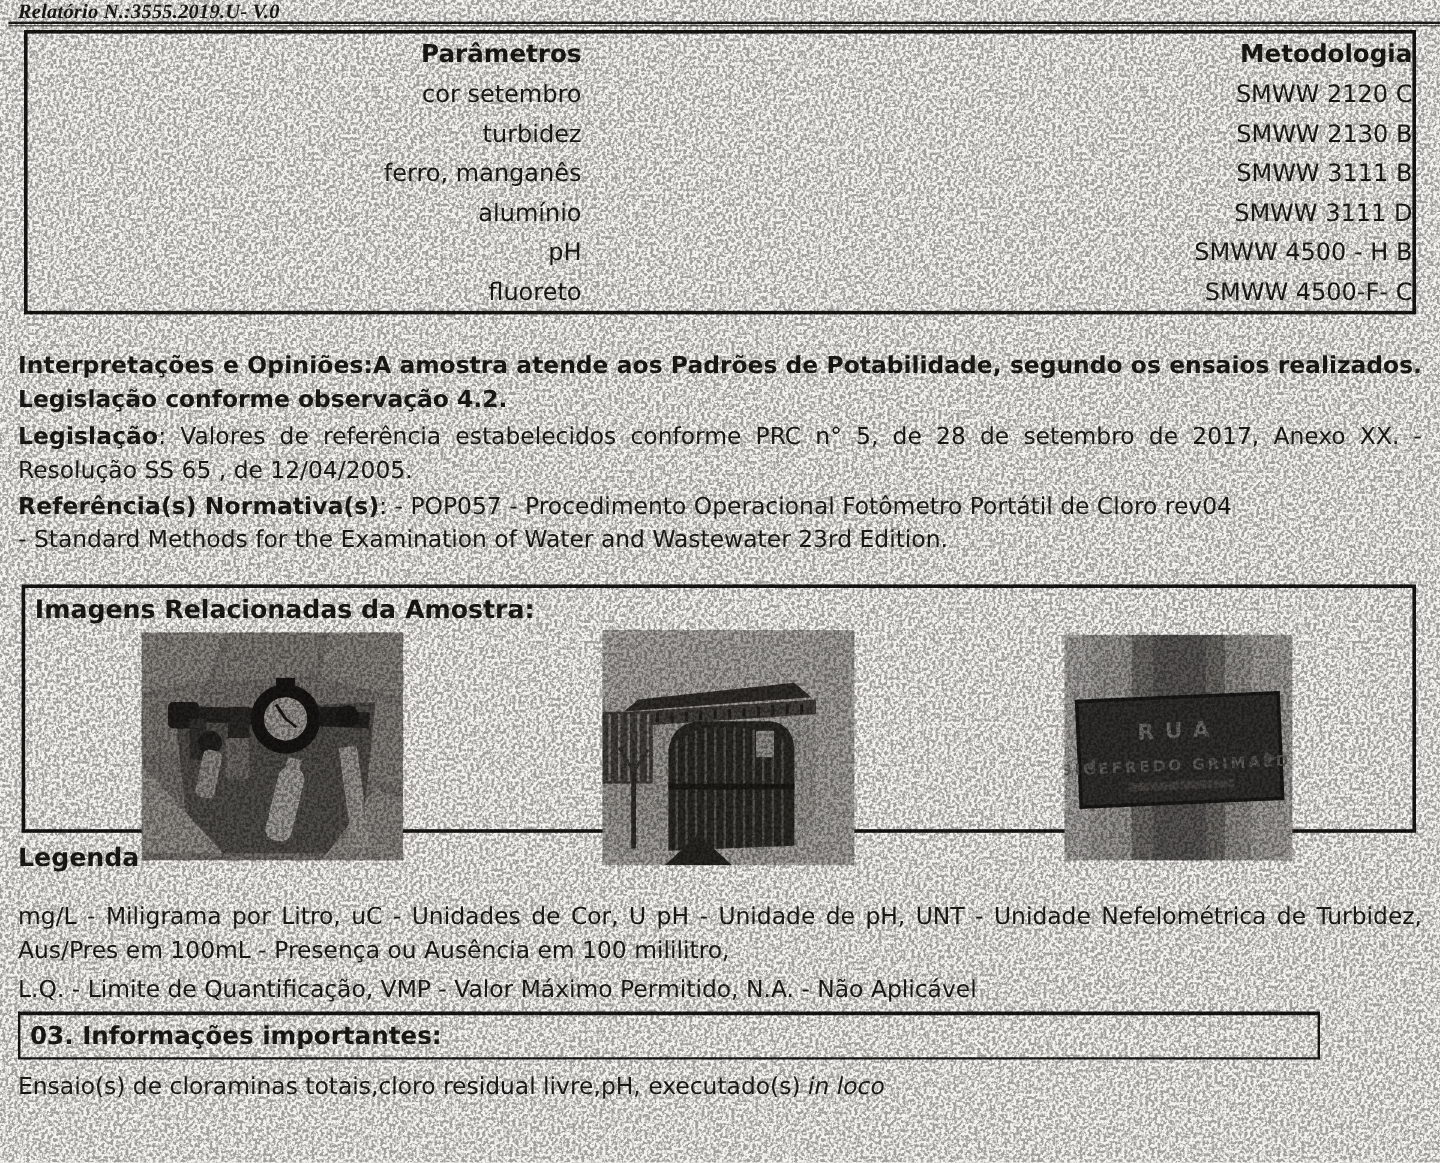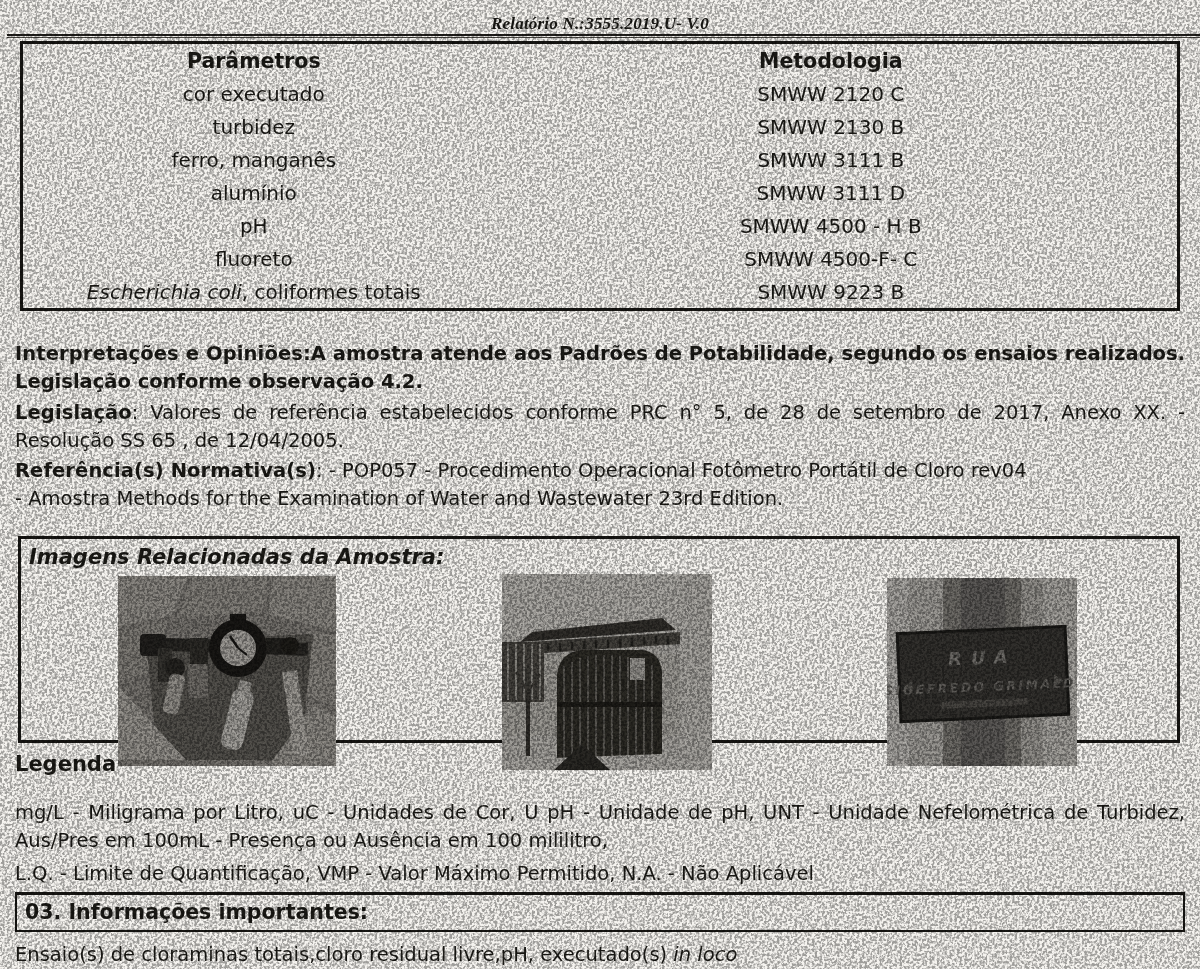--- a/index.html
+++ b/index.html
@@ -6,66 +6,66 @@
   html,body { width:1200px; height:969px; overflow:hidden; }
   body {
     background:#f5f3ef;
     color:#1c1b17;
     font-family:"DejaVu Sans", sans-serif;
     position:relative;
   }
   .page { padding:0 15px; position:relative; }
 
   
-  .page-header { text-align:center; padding-top:14px; height:34px; }
+  .page-header { text-align:left; padding-top:0; height:18px; }
   .report-no {
     font-family:"Liberation Serif", serif;
     font-style:italic; font-weight:bold;
     font-size:17px; letter-spacing:0.2px;
   }
   .header-rule { height:4px; border-top:2px solid #211f1c; border-bottom:1px solid #4a4843; margin:0 -15px 0 -8px; }
 
   
   .methods-box { border:3px solid #181714; width:1160px; margin:3px 0 0 5px; }
   table.methods { width:100%; border-collapse:collapse; }
   table.methods th, table.methods td {
-    text-align:center; height:33px; font-size:20px; vertical-align:middle;
+    text-align:right; height:33px; font-size:20px; vertical-align:middle;
   }
   table.methods th { font-size:20.5px; font-weight:bold; }
   col.c-param { width:40%; }
   col.c-method { width:60%; }
   .it { font-style:italic; }
 
   
   p.body-par {
     font-size:19.5px; line-height:28px; text-align:justify; width:1170px;
   }
   p.body-par b { letter-spacing:0.1px; }
   .p1 { margin-top:29px;font-weight:bold; }
   .p2 { margin-top:3px; }
   .p3 { margin-top:2px; }
 
   
   .images-box {
     border:3px solid #181714; width:1162px; height:207px;
-    margin:23px 0 0 3px; position:relative;font-style:italic;
+    margin:23px 0 0 3px; position:relative;
   }
   .images-title { font-size:21px; font-weight:bold; padding:6px 0 0 8px; }
   .photo { position:absolute; display:block; }
   .photo svg { display:block; }
 
   
   .legend-title { font-size:21px; font-weight:bold; margin:9px 0 0 0; }
   .legend-par { margin-top:23px; }
   .lq-par { margin-top:5px; }
 
   
   .info-box {
     border:2px solid #181714; border-top-width:3px;
-    width:1170px; margin-top:4px; padding:5px 8px 6px 8px;
+    width:1085px; margin-top:4px; padding:5px 8px 6px 8px;
   }
   .info-title { font-size:20.5px; font-weight:bold; }
   .final-par { margin-top:9px; }
 
   .noise-overlay { position:absolute; left:0; top:0; pointer-events:none; }
 </style>
 </head>
 <body>
 
 <div class="page">
@@ -80,21 +80,21 @@
       <colgroup>
           <col class="c-param">
           <col class="c-method">
         </colgroup>
       <tbody>
           <tr>
         <th>Parâmetros</th>
         <th>Metodologia</th>
       </tr>
       <tr>
-        <td>cor executado</td>
+        <td>cor setembro</td>
         <td>SMWW 2120 C</td>
       </tr>
       <tr>
         <td>turbidez</td>
         <td>SMWW 2130 B</td>
       </tr>
       <tr>
         <td>ferro, manganês</td>
         <td>SMWW 3111 B</td>
       </tr>
@@ -103,34 +103,30 @@
         <td>SMWW 3111 D</td>
       </tr>
       <tr>
         <td>pH</td>
         <td>SMWW 4500 - H B</td>
       </tr>
       <tr>
         <td>fluoreto</td>
         <td>SMWW 4500-F- C</td>
       </tr>
-      <tr>
-        <td><span class="it">Escherichia coli</span><span>, coliformes totais</span></td>
-        <td>SMWW 9223 B</td>
-      </tr>
     </tbody>
       </table>
   </div>
 
   <p class="body-par p1"><b>Interpretações e Opiniões:</b><span>A amostra atende aos Padrões de Potabilidade, segundo os ensaios realizados. Legislação conforme observação 4.2.</span></p>
 
   <p class="body-par p2"><b>Legislação</b><span>: Valores de referência estabelecidos conforme PRC n° 5, de 28 de setembro de 2017, Anexo XX. - Resolução SS 65 , de 12/04/2005.</span></p>
 
   <p class="body-par p3"><b>Referência(s) Normativa(s)</b><span>: - POP057 - Procedimento Operacional Fotômetro Portátil de Cloro rev04</span><br>
-  <span>- Amostra Methods for the Examination of Water and Wastewater 23rd Edition.</span></p>
+  <span>- Standard Methods for the Examination of Water and Wastewater 23rd Edition.</span></p>
 
   <div class="images-box">
     <div class="images-title">Imagens Relacionadas da Amostra:</div>
 
     <span class="photo" style="left:97px; top:37px;">
       <svg width="218" height="190" viewBox="0 0 218 190" xmlns="http://www.w3.org/2000/svg">
         <defs>
           <filter id="n1" x="0" y="0" width="100%" height="100%">
             <feTurbulence type="fractalNoise" baseFrequency="0.9" numOctaves="2" stitchTiles="stitch"></feTurbulence>
             <feColorMatrix type="matrix" values="0 0 0 0 0  0 0 0 0 0  0 0 0 0 0  0.55 0.55 0.55 0 0"></feColorMatrix>

